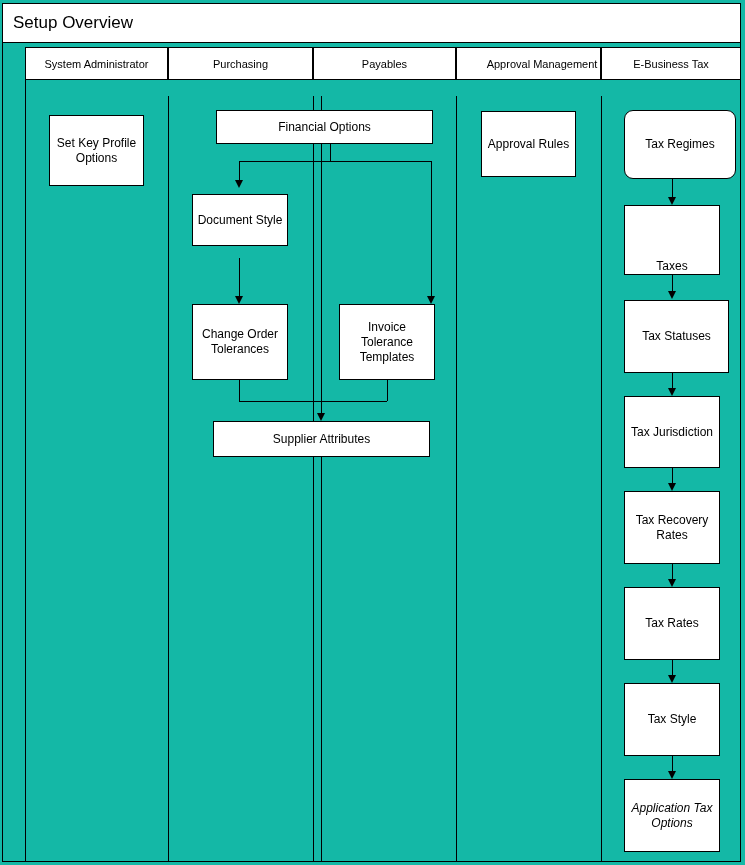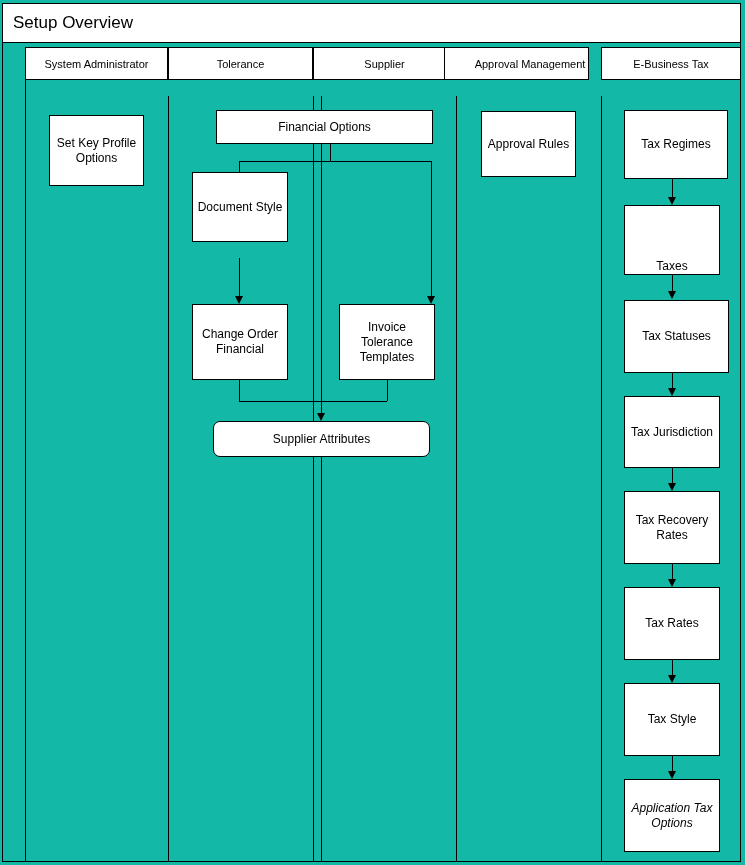--- a/index.html
+++ b/index.html
@@ -136,26 +136,26 @@
   <div class="outer-frame"></div>
 
   <div class="title-bar">
     <div class="title-text">Setup Overview</div>
   </div>
 
   <div class="lane-header" style="left:25px;  width:143px;">
     <span>System Administrator</span>
   </div>
   <div class="lane-header" style="left:168px; width:145px;">
-    <span>Tolerance</span>
+    <span>Purchasing</span>
   </div>
   <div class="lane-header" style="left:313px; width:143px;">
-    <span>Supplier</span>
-  </div>
-  <div class="lane-header" style="left:444px; width:145px;padding-left:27px;">
+    <span>Payables</span>
+  </div>
+  <div class="lane-header" style="left:456px; width:145px;padding-left:27px;">
     <span>Approval Management</span>
   </div>
   <div class="lane-header" style="left:601px; width:140px;">
     <span>E-Business Tax</span>
   </div>
 
   <div class="lane-left-edge" style="left:25px;"></div>
   <div class="lane-divider" style="left:168px;"></div>
   <div class="lane-divider" style="left:313px;"></div>
   <div class="lane-divider" style="left:456px;"></div>
@@ -175,50 +175,50 @@
 
   <div class="conn-v" style="left:330px; top:144px; height:17px;"></div>
   <div class="conn-h" style="left:239px; top:161px; width:192px;"></div>
 
   <div class="conn-v" style="left:239px; top:161px; height:19px;"></div>
   <div class="arrow-down" style="left:235px; top:180px;"></div>
 
   <div class="conn-v" style="left:431px; top:161px; height:135px;"></div>
   <div class="arrow-down" style="left:427px; top:296px;"></div>
 
-  <div class="box" style="left:192px; top:172px; width:96px; height:70px;">
+  <div class="box" style="left:192px; top:194px; width:96px; height:52px;">
     <span>Document Style</span>
   </div>
 
   <div class="conn-v" style="left:239px; top:258px; height:38px;"></div>
   <div class="arrow-down" style="left:235px; top:296px;"></div>
 
   <div class="box" style="left:192px; top:304px; width:96px; height:76px;">
-    <span>Change Order Financial</span>
+    <span>Change Order Tolerances</span>
   </div>
 
   <div class="box" style="left:339px; top:304px; width:96px; height:76px;">
     <span>Invoice Tolerance Templates</span>
   </div>
 
   <div class="conn-v" style="left:239px; top:380px; height:21px;"></div>
   <div class="conn-v" style="left:387px; top:380px; height:21px;"></div>
   <div class="conn-h" style="left:239px; top:401px; width:148px;"></div>
   <div class="conn-v" style="left:321px; top:401px; height:12px;"></div>
   <div class="arrow-down" style="left:317px; top:413px;"></div>
 
-  <div class="box" style="left:213px; top:421px; width:217px; height:36px;border-radius:7px;">
+  <div class="box" style="left:213px; top:421px; width:217px; height:36px;">
     <span>Supplier Attributes</span>
   </div>
 
   <div class="box" style="left:481px; top:111px; width:95px; height:66px;">
     <span>Approval Rules</span>
   </div>
 
-  <div class="box" style="left:624px; top:110px; width:104px; height:69px;">
+  <div class="box" style="left:624px; top:110px; width:112px; height:69px;border-radius:9px;">
     <span>Tax Regimes</span>
   </div>
   <div class="conn-v" style="left:672px; top:179px; height:18px;"></div>
   <div class="arrow-down" style="left:668px; top:197px;"></div>
 
   <div class="box" style="left:624px; top:205px; width:96px; height:70px;align-items:flex-end;">
     <span>Taxes</span>
   </div>
   <div class="conn-v" style="left:672px; top:275px; height:16px;"></div>
   <div class="arrow-down" style="left:668px; top:291px;"></div>

